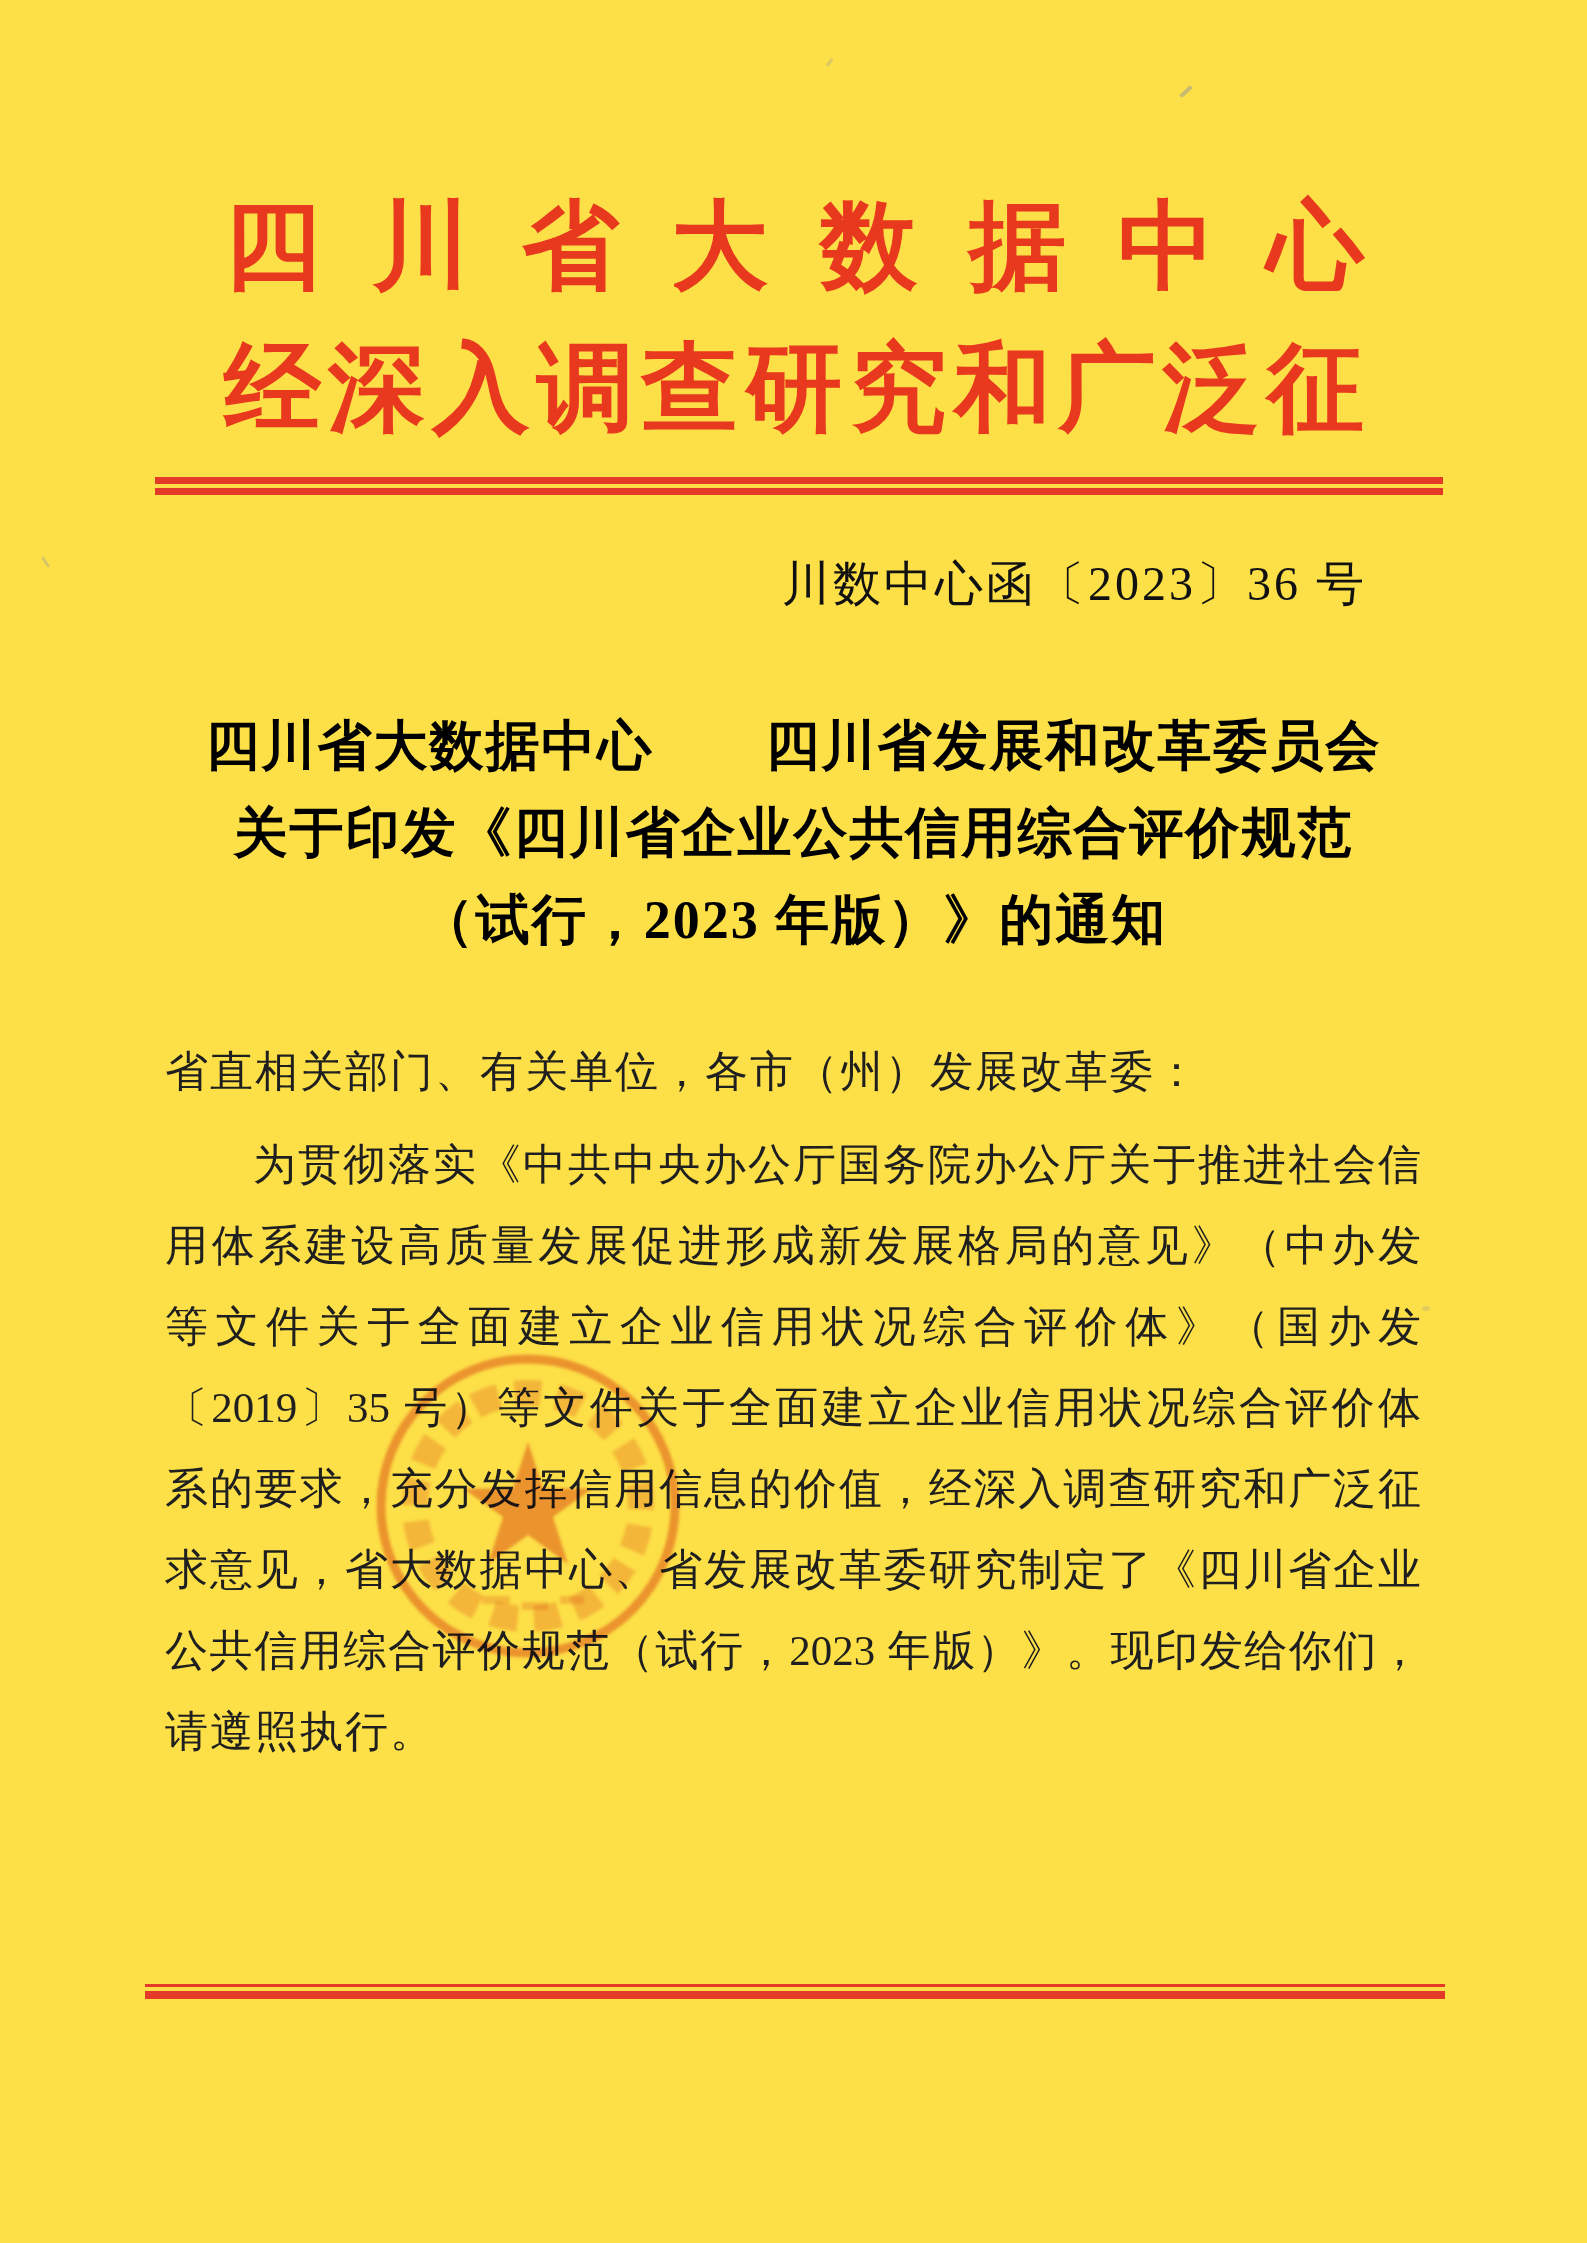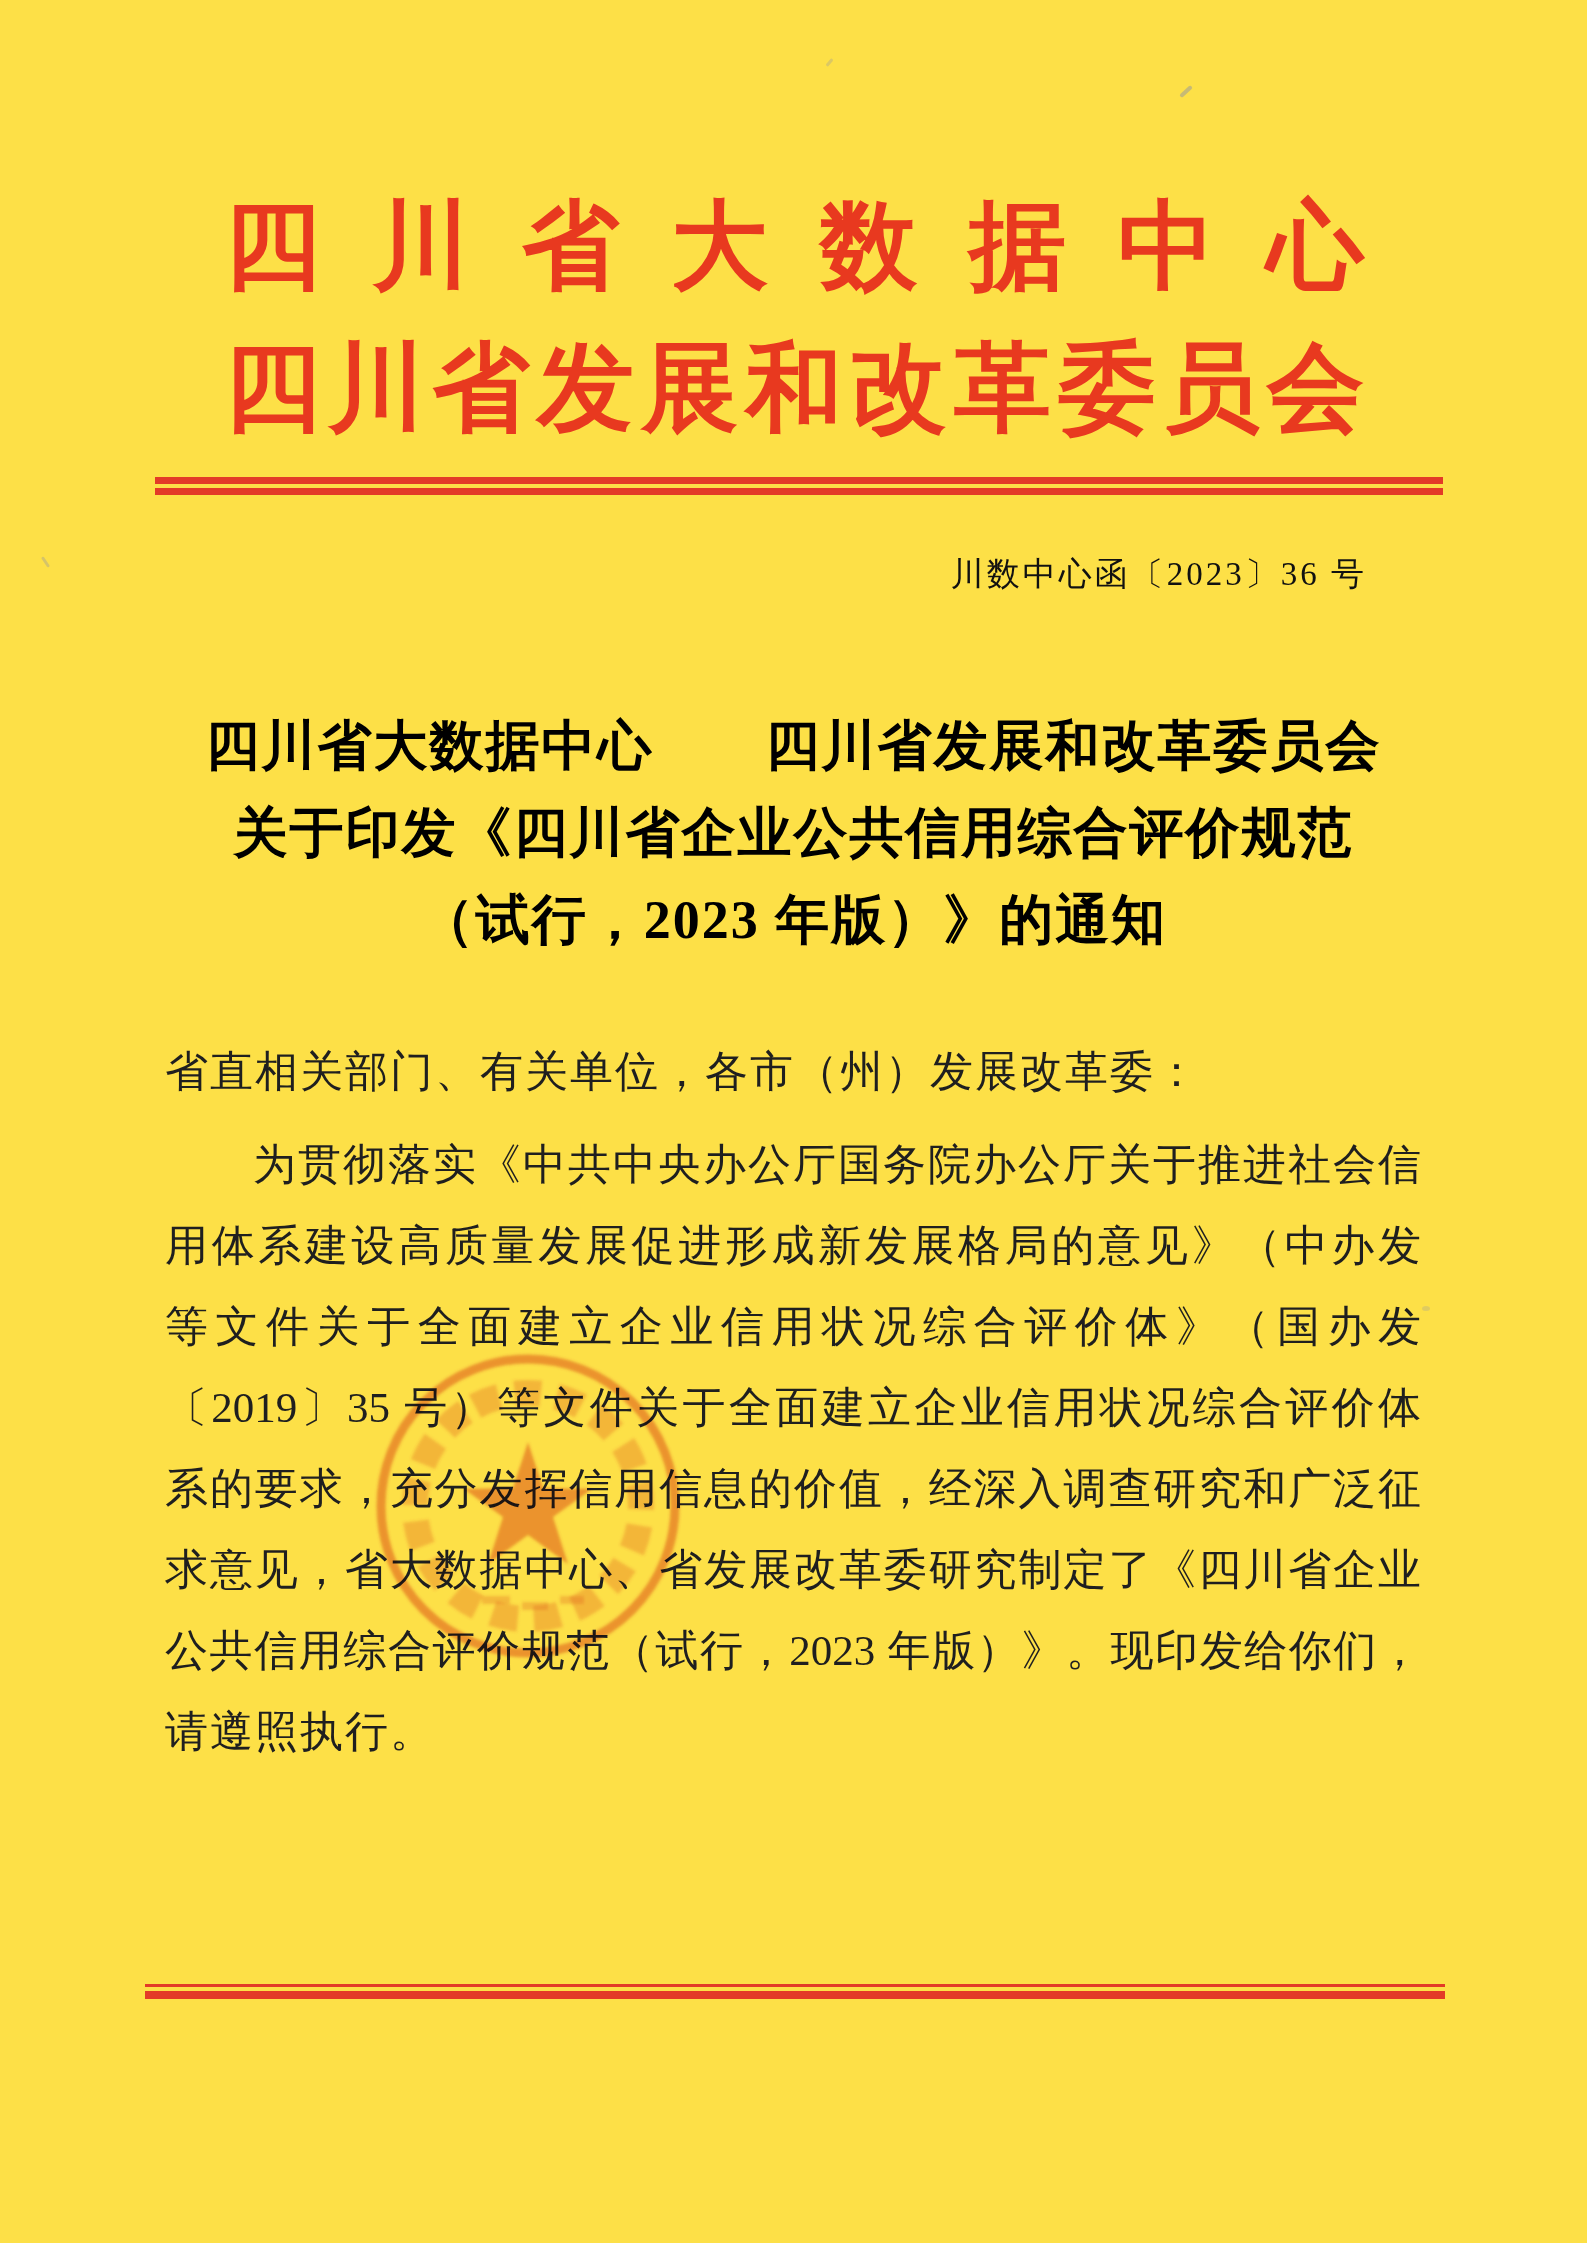--- a/index.html
+++ b/index.html
@@ -36,21 +36,21 @@
   .rule-top .bar1{height:7px;margin-bottom:4px;}
   .rule-top .bar2{height:7px;}
   .rule-bottom{top:1984px;left:145px;width:1300px;}
   .rule-bottom .bar1{height:3px;margin-bottom:4px;}
   .rule-bottom .bar2{height:8px;}
 
   
   .doc-number{
     position:absolute;
     top:552px; right:220px;
-    font-size:33px;
+    font-size:48px;
     letter-spacing:3px;
     color:#111;
     white-space:nowrap;
   }
 
   
   .doc-title{
     position:absolute;
     left:0; top:703px;
     width:1587px;
@@ -113,21 +113,21 @@
   .a3{left:1422px;top:1306px;width:8px;height:5px;opacity:.3;border-radius:50%;}
   .a4{left:828px;top:58px;width:3px;height:9px;transform:rotate(40deg);opacity:.35;}
 </style>
 </head>
 <body>
 
 <div class="page">
 
   <div class="letterhead">
     <span class="lh-line">四川省大数据中心</span>
-    <span class="lh-line">四川省发展和改革委员会</span>
+    <span class="lh-line">经深入调查研究和广泛征</span>
   </div>
 
   <div class="rule rule-top">
     <div class="bar bar1"></div>
     <div class="bar bar2"></div>
   </div>
 
   <div class="doc-number">川数中心函〔2023〕36 号</div>
 
   <div class="doc-title">

